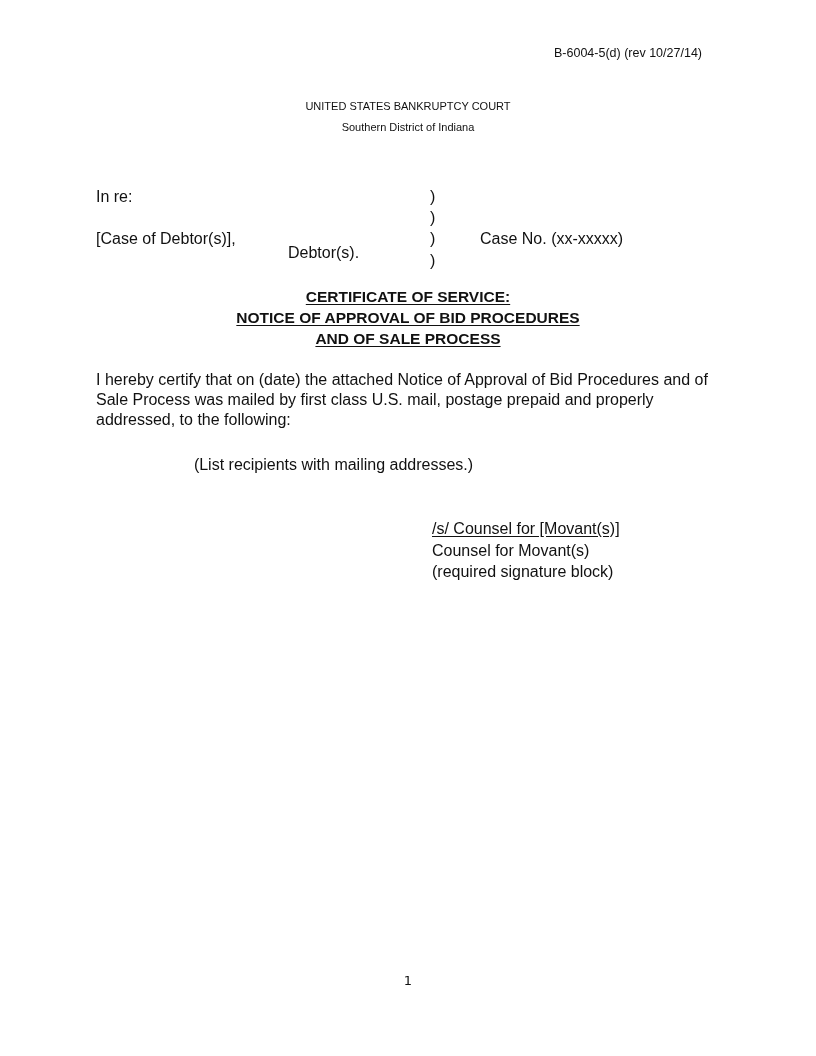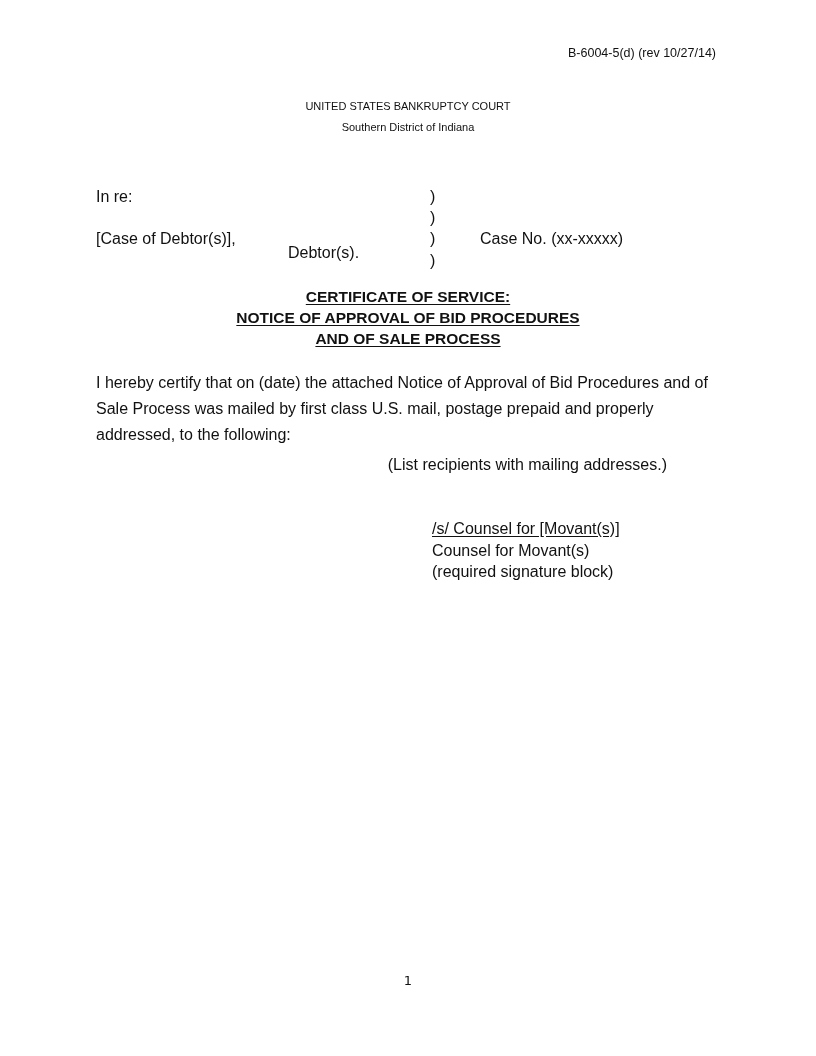--- a/index.html
+++ b/index.html
@@ -1,26 +1,26 @@
 <!DOCTYPE html>
 <html><head>
 <meta charset="utf-8">
 <style>
   html, body { margin: 0; padding: 0; background: #ffffff; }
   body { width: 816px; height: 1056px; position: relative; overflow: hidden;
          font-family: "Liberation Sans", sans-serif; color: #111; font-size: 16px; }
   .abs { position: absolute; white-space: nowrap; }
-  .form-no { top: 46px; left: 568px; font-size: 12.5px; }
+  .form-no { top: 46px; left: 554px; font-size: 12.5px; }
   .court { top: 96px; left: 0; width: 816px; text-align: center; line-height: 21px; font-size: 11px; }
   .caption-line { font-size: 16px; line-height: 21px; margin-top: 28px; }
   .title { top: 286px; left: 0; width: 816px; text-align: center; font-weight: bold;
            font-size: 15.5px; line-height: 21px; }
   .title span { text-decoration: underline; text-underline-offset: 2px; }
-  .body-text { top: 370px; left: 96px; width: 640px; font-size: 16px; line-height: 26px; white-space: normal; }
-  .recipients { top: 456px; left: 0; width: 667px; text-align: right; font-size: 16px; }
+  .body-text { top: 370px; left: 96px; width: 640px; font-size: 16px; line-height: 20px; white-space: normal; }
+  .recipients { top: 456px; left: 0; width: 667px; text-align: center; font-size: 16px; }
   .sig { left: 432px; font-size: 16px; line-height: 21px; }
   .sig-first { text-decoration: underline; text-underline-offset: 2px; }
   .page-num { top: 973px; left: 0; width: 816px; text-align: center; font-size: 13px;
               font-family: "DejaVu Sans", sans-serif; }
 </style>
 </head>
 <body>
 
 <div class="abs form-no">B-6004-5(d) (rev 10/27/14)</div>
 

